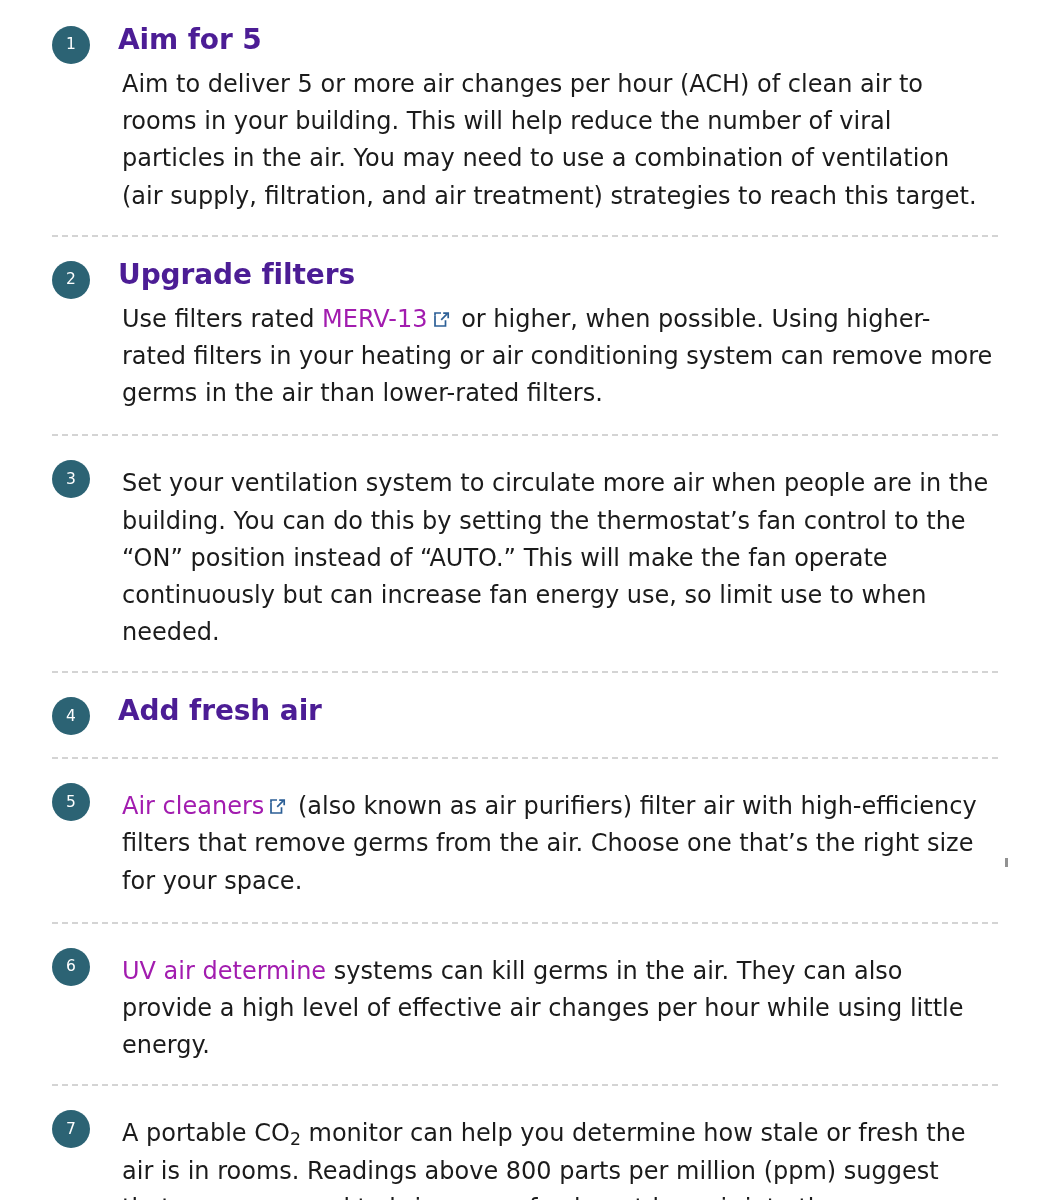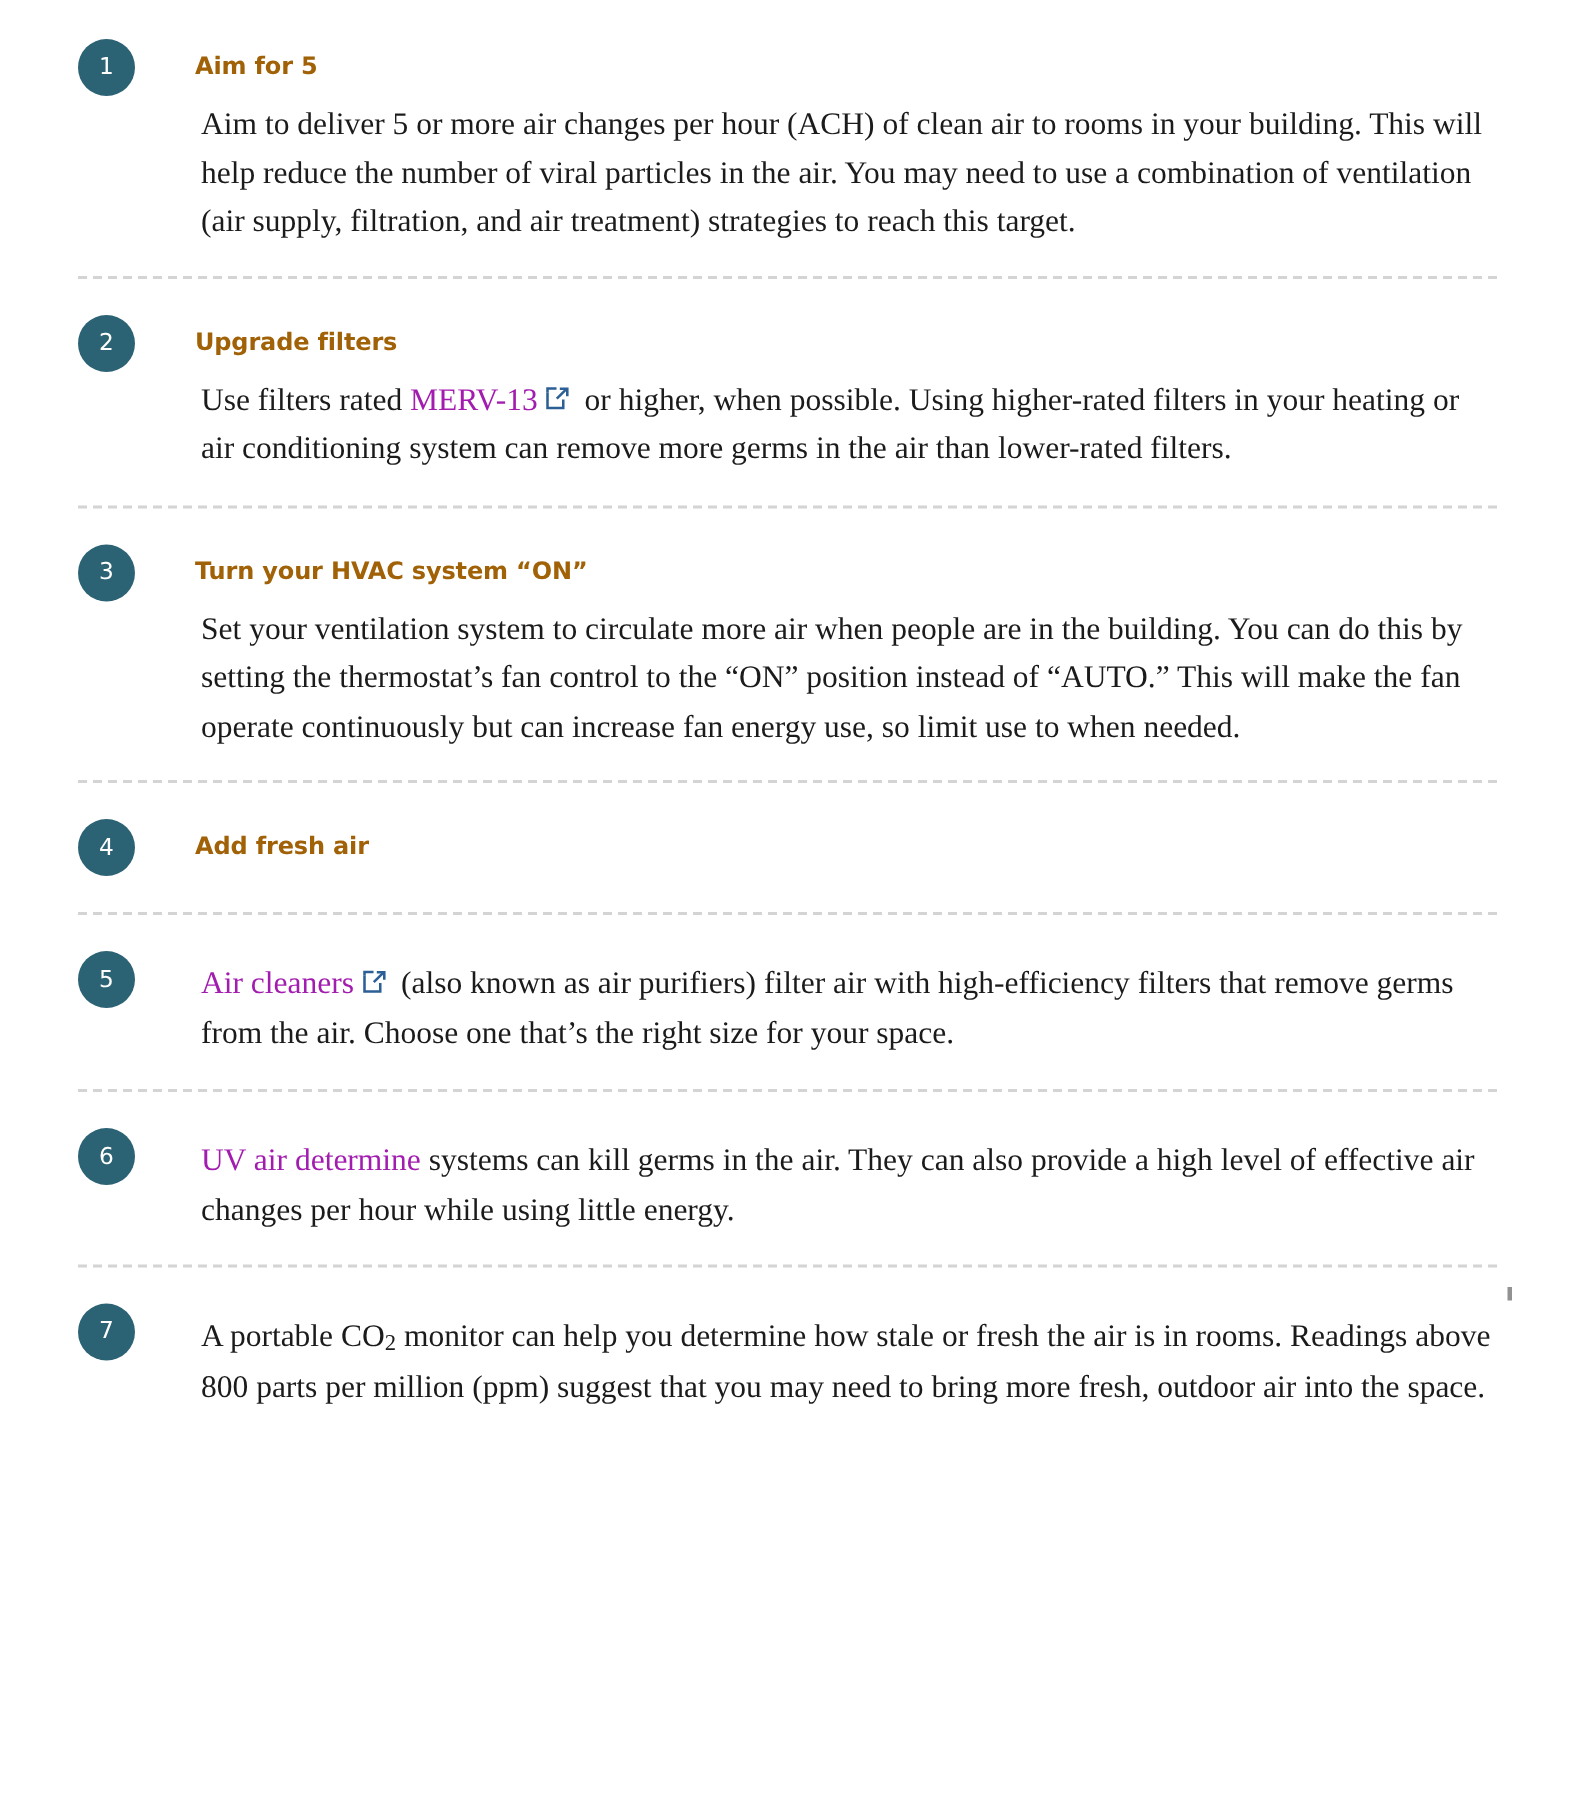--- a/index.html
+++ b/index.html
@@ -60,35 +60,34 @@
     letter-spacing: 0.2px;
   }
 
   .content {
     flex: 1 1 auto;
     padding-left: 28px;
     min-width: 0;
   }
 
   .step-title {
-    font-size: 16px;
+    font-size: 28px;
     font-weight: bold;
-    color: #a16207;
+    color: #4c1d95;
     line-height: 1.25;
-    margin: 12px;
+    margin: 0;
     letter-spacing: -0.1px;
   }
 
   .step-body {
-    font-size: 21px;
+    font-size: 24px;
     line-height: 1.55;
     color: #1b1b1b;
-    margin: 9px 0 0 16px;
+    margin: 9px 0 0 4px;
     max-width: 872px;
-    font-family: Liberation Serif, serif;
   }
 
   a.link {
     color: #a21caf;
     text-decoration: none;
   }
 
   .ext-icon {
     display: inline-block;
     width: 17px;
@@ -147,21 +146,20 @@
                     <path d="M10.2 2.2 L15.2 2.2 L15.2 7.2" fill="none" stroke="#2c5f96" stroke-width="1.7"></path>
                   </svg></span></a> <span>or higher, when possible. Using higher-rated filters in your heating or air conditioning system can remove more germs in the air than lower-rated filters.</span></p>
           </div>
         </div>
       </div>
       <hr class="divider">
       <div class="step" style="padding-top: 20px; padding-bottom: 20px;">
         <div class="step-inner">
           <div class="badge">3</div>
           <div class="content">
-            <h2 class="step-title">Turn your HVAC system “ON”</h2>
             <p class="step-body"><span>Set your ventilation system to circulate more air when people are in the building. You can do this by setting the thermostat’s fan control to the “ON” position instead of “AUTO.” This will make the fan operate continuously but can increase fan energy use, so limit use to when needed.</span></p>
           </div>
         </div>
       </div>
       <hr class="divider">
       <div class="step" style="padding-top: 20px; padding-bottom: 22px;">
         <div class="step-inner">
           <div class="badge">4</div>
           <div class="content">
             <h2 class="step-title">Add fresh air</h2>

